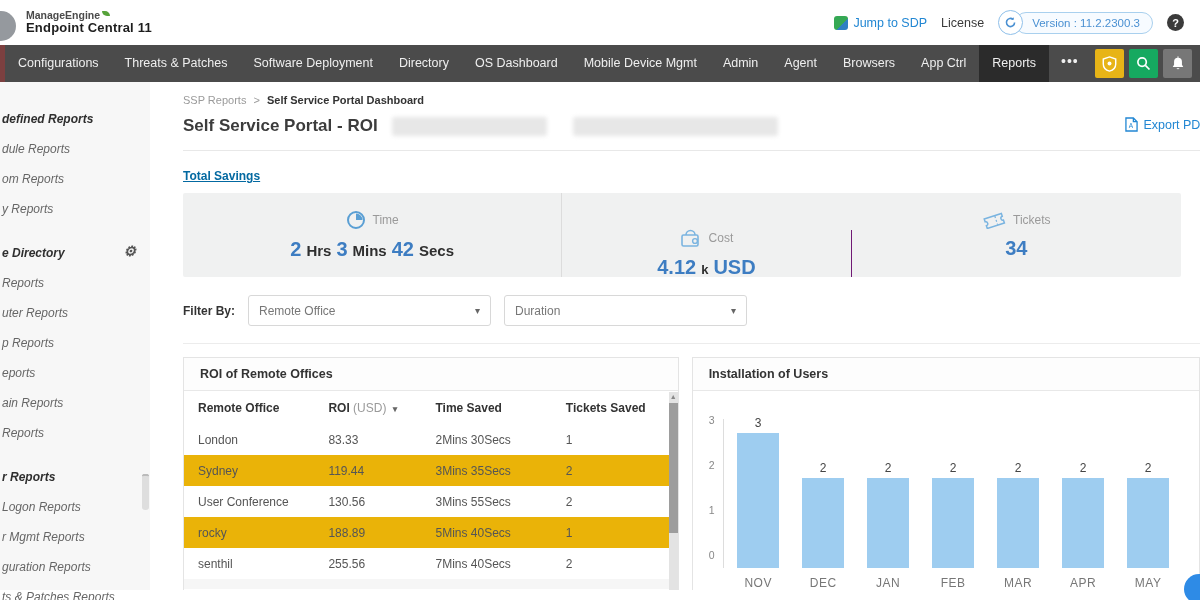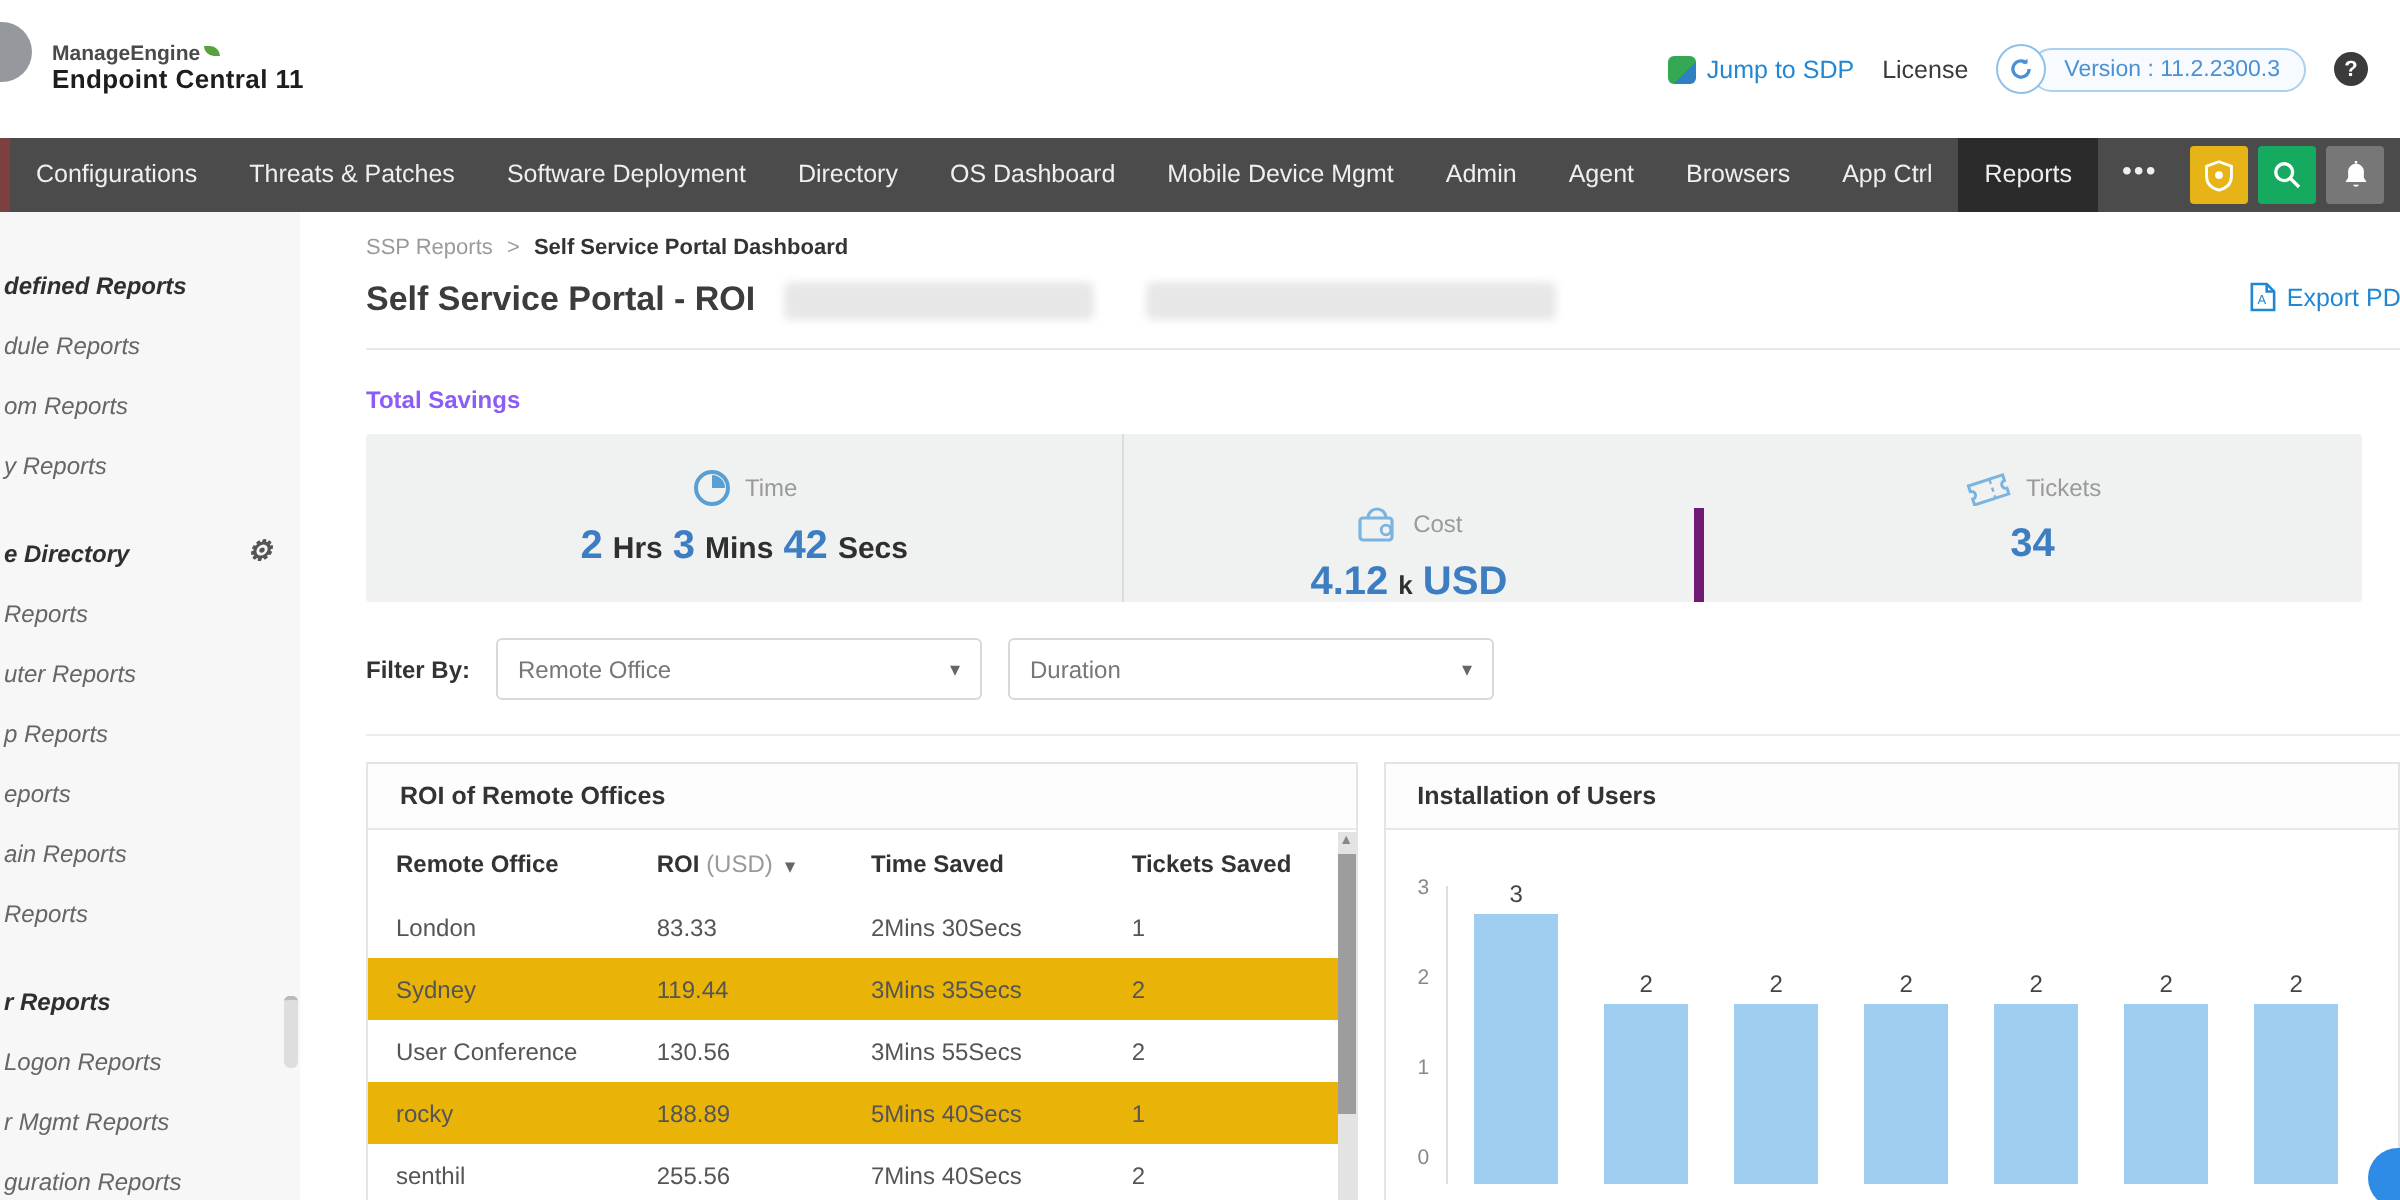--- a/index.html
+++ b/index.html
@@ -1,21 +1,21 @@
 <!DOCTYPE html>
 <html><head>
 <meta charset="utf-8">
 <style>
   * { margin:0; padding:0; box-sizing:border-box; }
   html,body { width:1200px; height:600px; overflow:hidden; background:#fff;
     font-family:"Liberation Sans", sans-serif; color:#333; }
   .stage { position:relative; width:1200px; height:600px; overflow:hidden; }
 
   
-  .topbar { position:relative; height:69px; background:#fff; display:flex; align-items:center; padding:0 16px 0 26px; }
+  .topbar { position:relative; height:45px; background:#fff; display:flex; align-items:center; padding:0 16px 0 26px; }
   .logo-cut { position:absolute; left:-14px; top:11px; width:30px; height:30px; border-radius:50%; background:#95999e; }
   .brand { display:flex; flex-direction:column; line-height:1.1; }
   .brand-small { font-size:10.5px; font-weight:bold; color:#4a4a4a; display:flex; align-items:center; }
   .leaf { display:inline-block; width:8px; height:5px; background:#57a33b; border-radius:0 6px 0 6px; margin-left:2px; margin-top:-4px; }
   .brand-main { font-size:13px; font-weight:bold; color:#1d1d1d; letter-spacing:.2px; }
   .topbar-right { margin-left:auto; display:flex; align-items:center; gap:14px; }
   .sdp-link { display:flex; align-items:center; gap:5px; font-size:12.5px; color:#2287d3; cursor:pointer; }
   .sdp-ic { width:14px; height:14px; border-radius:3px; background:linear-gradient(135deg,#35a854 60%,#2f7fc3 60%); }
   .license { font-size:12.5px; color:#3a3a3a; cursor:pointer; }
   .version-wrap { display:flex; align-items:center; }
@@ -56,27 +56,27 @@
   .breadcrumb .current { color:#333; font-weight:bold; }
   .title-row { display:flex; align-items:center; margin-top:8px; position:relative; height:24px; }
   .page-title { font-size:17px; font-weight:bold; color:#3c3c3c; }
   .redact { height:19px; border-radius:3px; background:#e7e7e7; filter:blur(2px); margin-left:14px; }
   .redact.r1 { width:155px; }
   .redact.r2 { width:205px; margin-left:26px; }
   .export-link { position:absolute; right:-8px; top:3px; display:flex; align-items:center; gap:5px;
     color:#2287d3; font-size:12.5px; cursor:pointer; white-space:nowrap; }
   .title-divider { margin:12px 0 0 0; border:none; border-top:1px solid #e8e8e8; width:1167px; }
 
-  .section-label { font-size:12px; font-weight:bold; color:#8b5cf6; margin:18px 0 10px 0; }
+  .section-label { font-size:12px; font-weight:bold; color:#0369a1; margin:18px 0 10px 0;text-decoration:underline; }
 
   
   .savings { display:flex; width:998px; height:84px; background:#f0f1f1; border-radius:2px; }
   .sav-col { display:flex; flex-direction:column; align-items:center; justify-content:center; gap:8px; }
   .sav-col.c1 { width:38%; border-right:1px solid #dcdcdc; }
-  .sav-col.c2 { width:29%; border-right:5px solid #701a75;margin-top:37px; }
+  .sav-col.c2 { width:29%; border-right:1px solid #701a75;margin-top:37px; }
   .sav-col.c3 { width:33%; }
   .sav-head { display:flex; align-items:center; gap:7px; font-size:12px; color:#9a9a9a; }
   .sav-value { font-size:20px; color:#3d7dc2; font-weight:bold; display:flex; align-items:baseline; gap:5px; }
   .sav-value .unit { font-size:15px; color:#2f2f2f; }
   .sav-value .scale { font-size:13px; color:#2f2f2f; }
 
   
   .filter-row { display:flex; align-items:center; margin-top:18px; gap:13px; }
   .filter-label { font-size:12px; font-weight:bold; color:#333; }
   .select-box { width:243px; height:31px; border:1px solid #d8d8d8; border-radius:3px; background:#fff;

